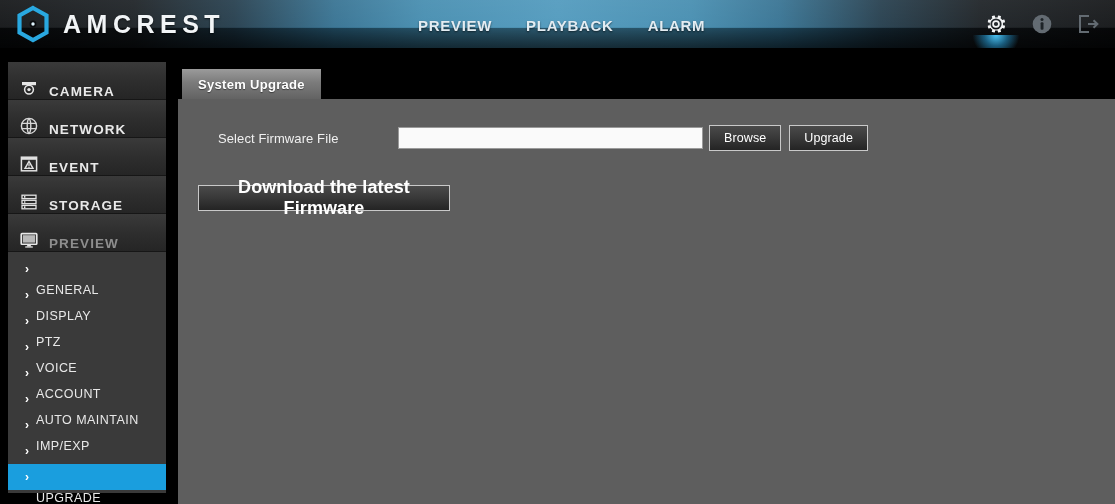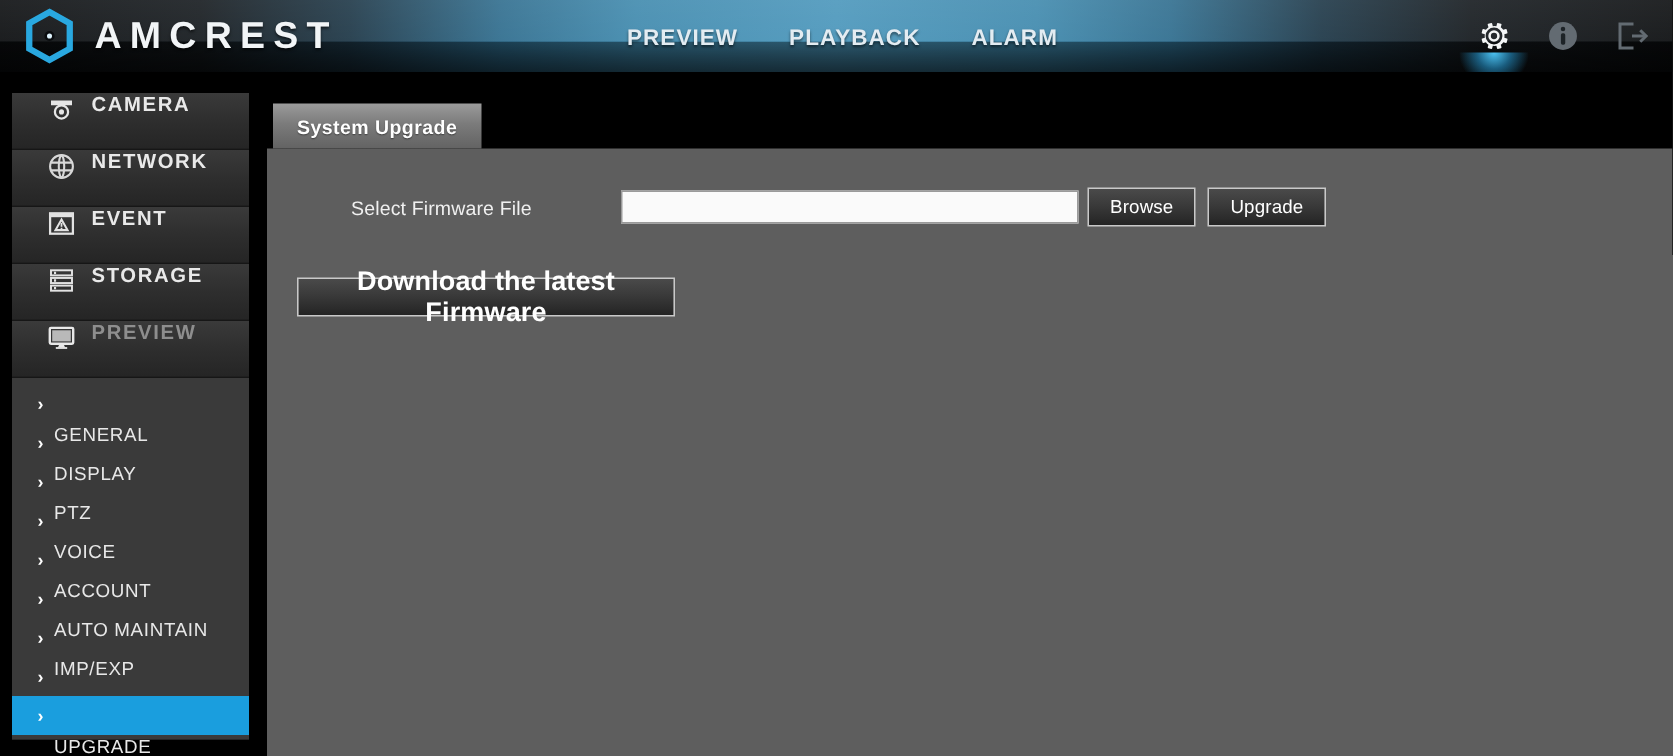--- a/index.html
+++ b/index.html
@@ -122,22 +122,22 @@
   .sidebar {
     position: absolute;
     left: 8px; top: 62px;
     width: 158px;
     background: #2b2b2b;
   }
   .menu-item {
     position: relative;
     height: 38px;
     display: flex;
-    align-items: flex-start;
-    padding-left: 22px;
+    align-items: flex-end;
+    padding-left: 10px;
     background: linear-gradient(to bottom, #3a3a3a 0%, #2e2e2e 50%, #252525 100%);
     border-bottom: 1px solid #161616;
     cursor: pointer;
   }
   .menu-item .mi-icon {
     width: 22px; height: 22px;
     display: flex;
     align-items: center;
     justify-content: center;
     margin-right: 9px;
@@ -209,21 +209,20 @@
     font-weight: bold;
     letter-spacing: 0.3px;
     text-shadow: 0 1px 1px rgba(0,0,0,0.45);
   }
 
   .form-row {
     position: absolute;
     left: 40px; top: 26px;
     display: flex;
     align-items: center;
-    margin-left: 16px;
   }
   .field-label {
     color: #f0f0f0;
     font-size: 13px;
     width: 180px;
     letter-spacing: 0.1px;
   }
   .text-input {
     width: 305px; height: 22px;
     background: #fafafa;

